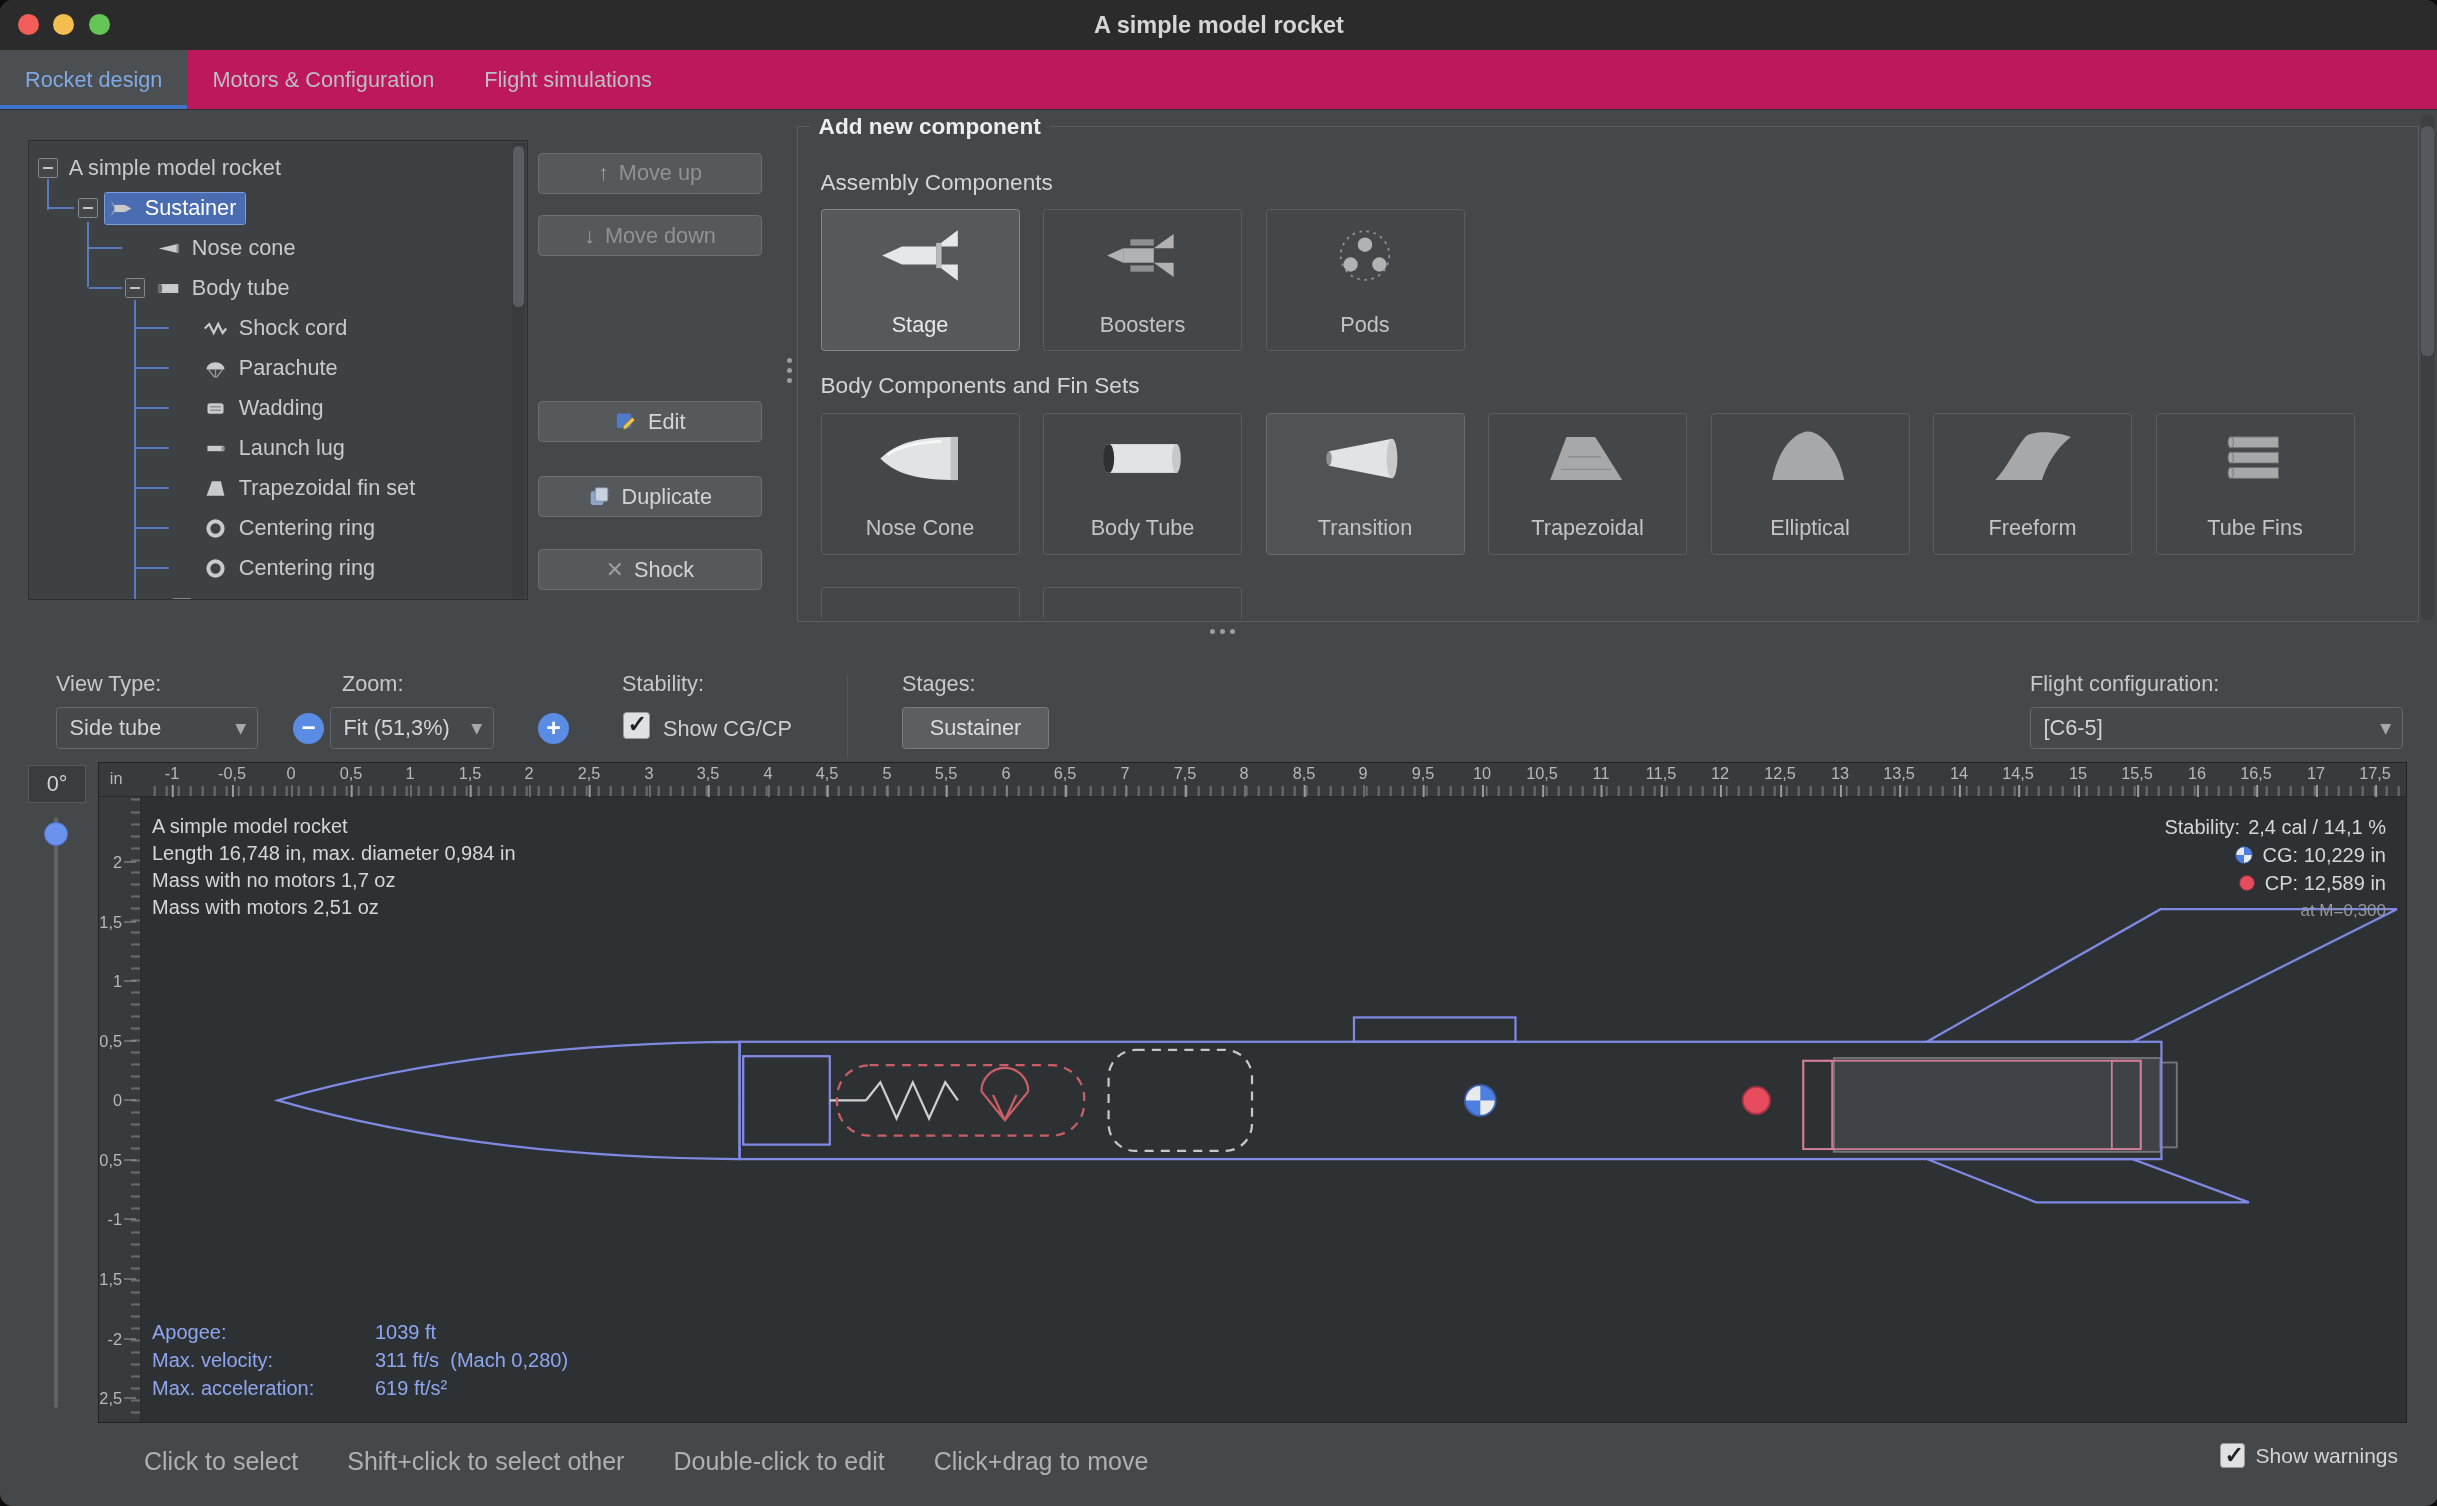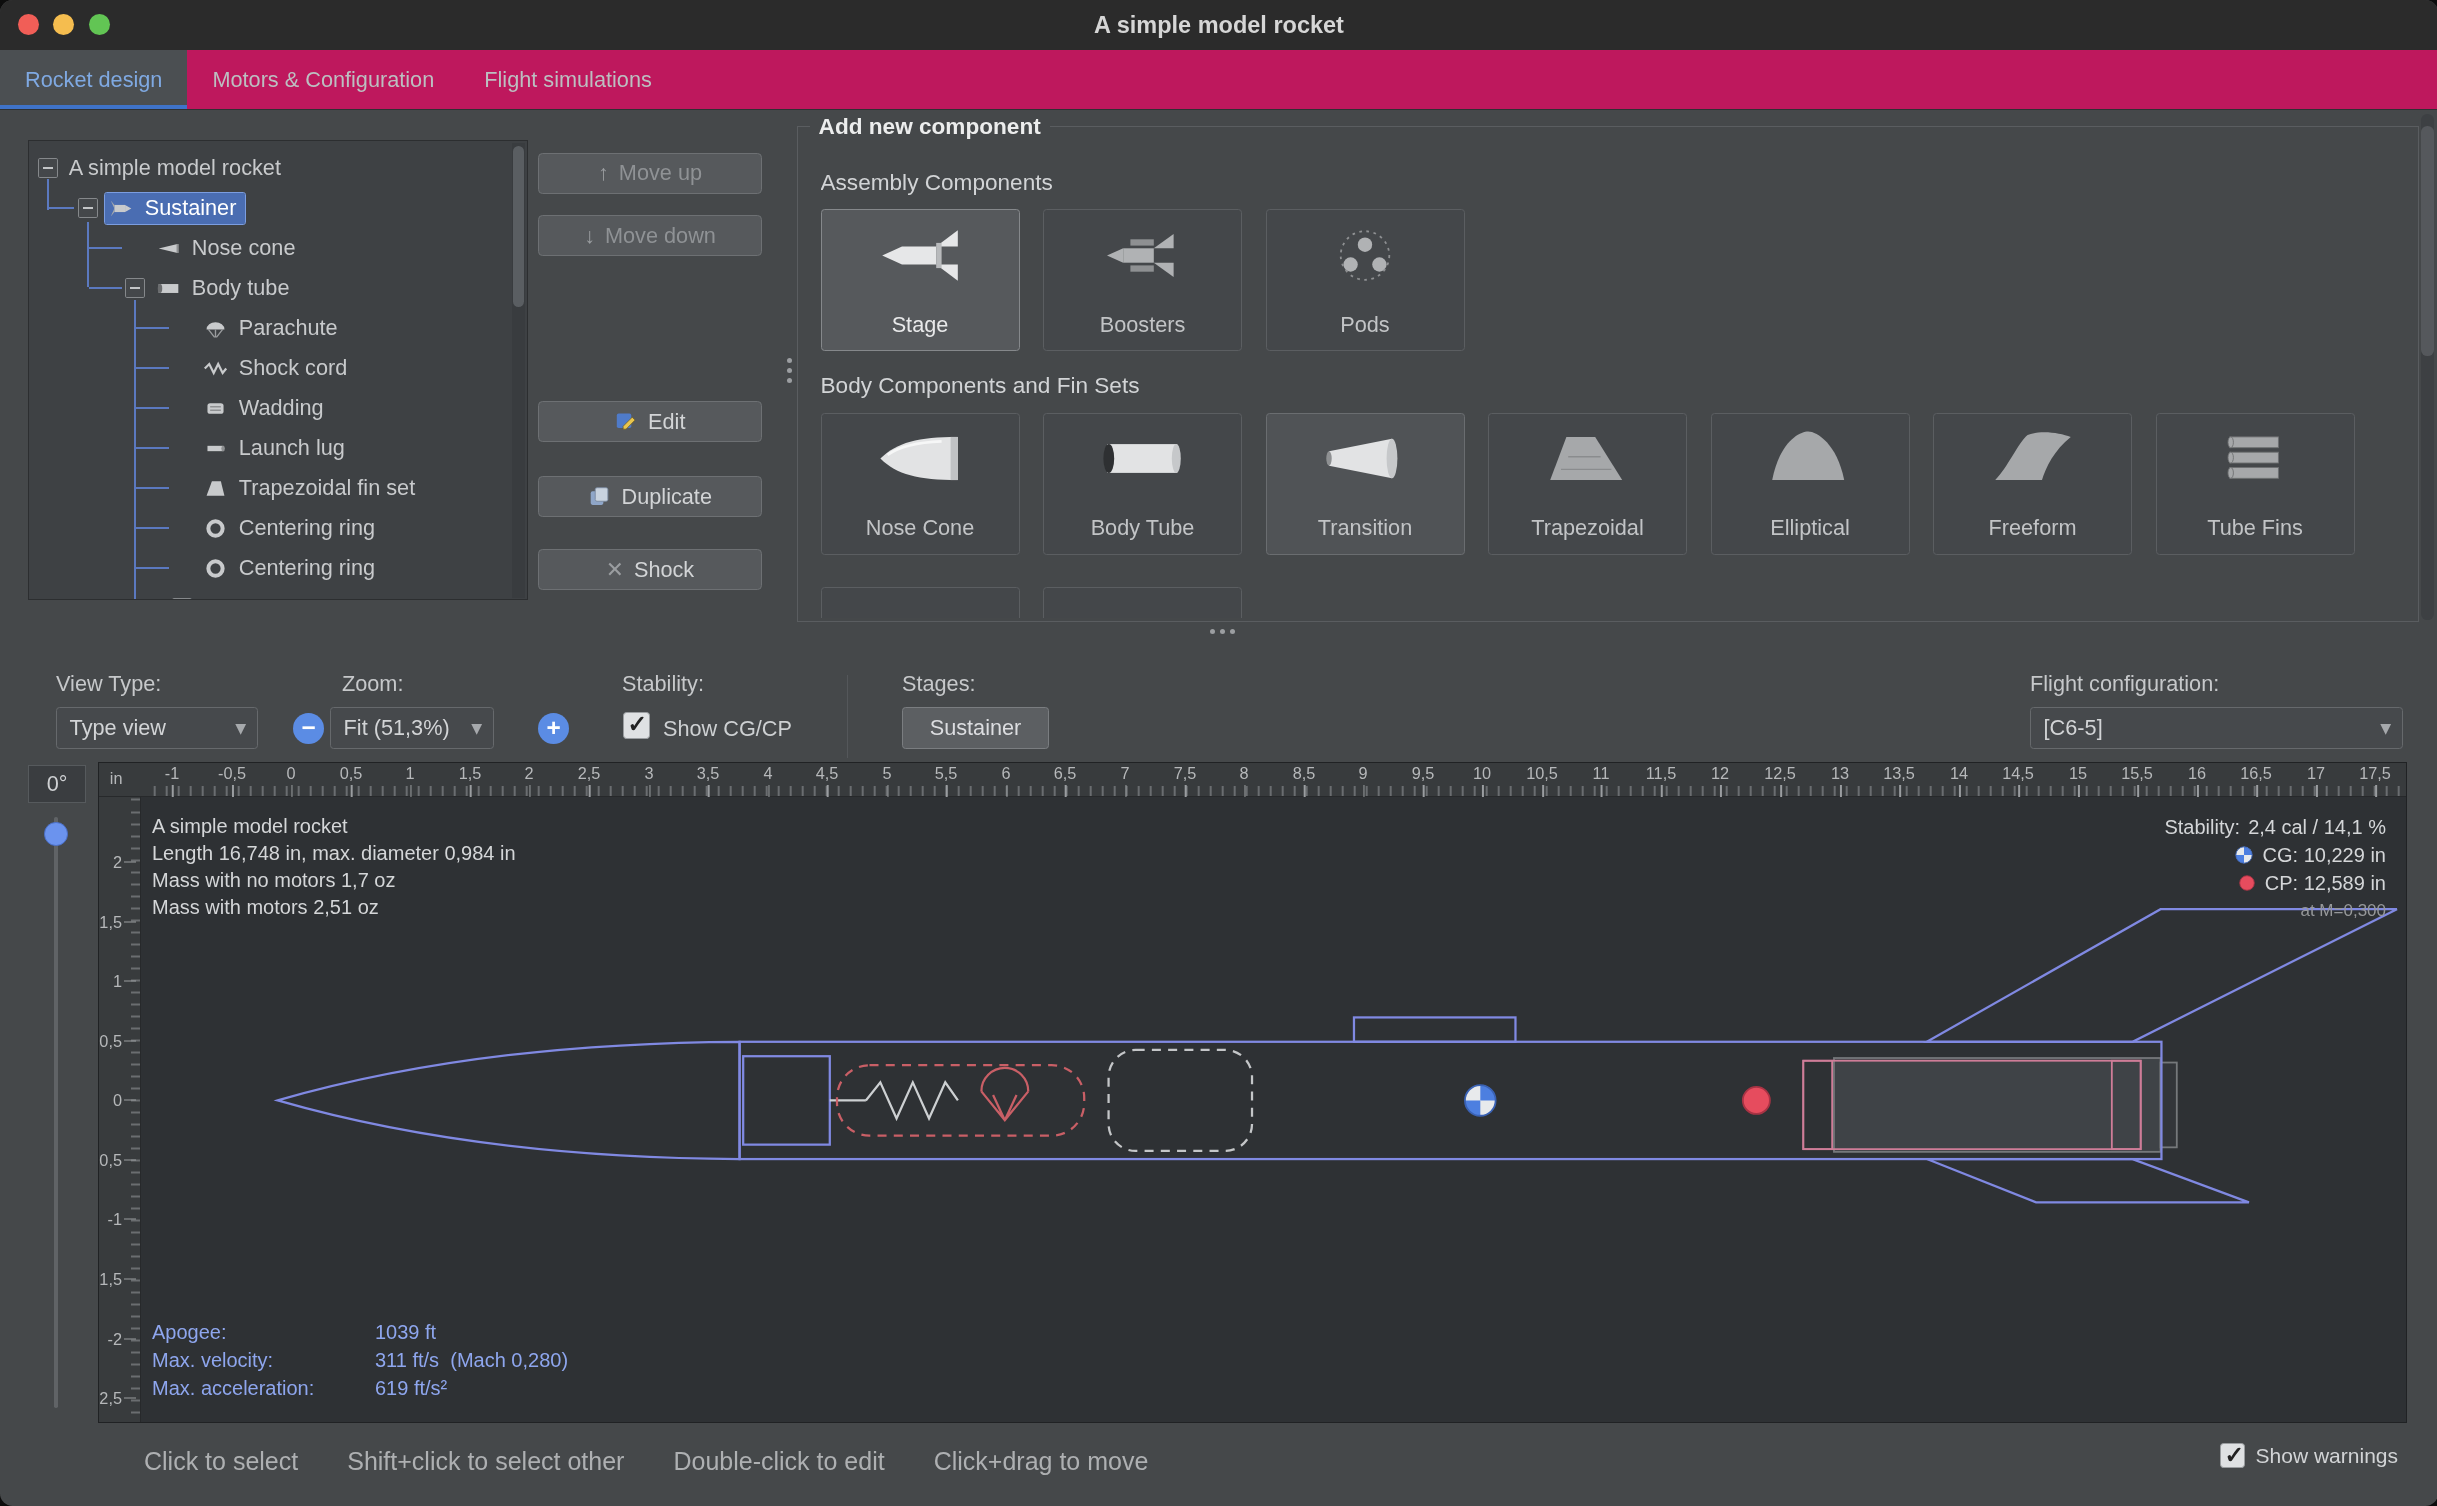--- a/index.html
+++ b/index.html
@@ -193,36 +193,36 @@
               </svg>
             </span>
             <span class="tlabel">Body tube</span>
           </span>
         </div>
         <div class="tree-row d3">
           <span class="expander blank"></span>
           <span class="selwrap">
             <span class="ticon">
               <svg width="25" height="25" viewBox="0 0 28 28">
+                <polyline points="2,14 7,9 12,19 17,9 22,19 26,14" stroke="#c8cacc" stroke-width="2.5" fill="none"></polyline>
+              </svg>
+            </span>
+            <span class="tlabel">Shock cord</span>
+          </span>
+        </div>
+        <div class="tree-row d3">
+          <span class="expander blank"></span>
+          <span class="selwrap">
+            <span class="ticon">
+              <svg width="25" height="25" viewBox="0 0 28 28">
                 <path d="M4 15a10 8 0 0 1 20 0z" fill="#c8cacc"></path>
                 <path d="M6 15 13 24M14 15v9M22 15l-7 9" stroke="#9a9c9e" stroke-width="1.5" fill="none"></path>
               </svg>
             </span>
             <span class="tlabel">Parachute</span>
-          </span>
-        </div>
-        <div class="tree-row d3">
-          <span class="expander blank"></span>
-          <span class="selwrap">
-            <span class="ticon">
-              <svg width="25" height="25" viewBox="0 0 28 28">
-                <polyline points="2,14 7,9 12,19 17,9 22,19 26,14" stroke="#c8cacc" stroke-width="2.5" fill="none"></polyline>
-              </svg>
-            </span>
-            <span class="tlabel">Shock cord</span>
           </span>
         </div>
         <div class="tree-row d3">
           <span class="expander blank"></span>
           <span class="selwrap">
             <span class="ticon">
               <svg width="25" height="25" viewBox="0 0 28 28">
                 <rect x="5" y="8" width="18" height="12" rx="3" fill="#c8cacc"></rect>
                 <path d="M8 12h12M8 16h12" stroke="#8e9092" stroke-width="1.5"></path>
               </svg>
@@ -446,21 +446,21 @@
           <div class="comp-btn partial"></div>
         </div>
       </div>
   </div>
   <div class="hdots"></div>
   <div class="win-scroll-track"></div>
   <div class="win-scroll-thumb"></div>
 
   <div class="toolbar">
     <span class="tb-label" style="left:56px">View Type:</span>
-    <div class="select sel-view"><span>Type view</span></div>
+    <div class="select sel-view"><span>Side tube</span></div>
 
     <span class="tb-label" style="left:342px">Zoom:</span>
     <div class="zoom-btn zoom-minus">−</div>
     <div class="select sel-zoom"><span>Fit (51,3%)</span></div>
     <div class="zoom-btn zoom-plus">+</div>
 
     <span class="tb-label" style="left:622px">Stability:</span>
     <div class="checkbox cgcp-box"></div>
     <span class="cgcp-label">Show CG/CP</span>
 

